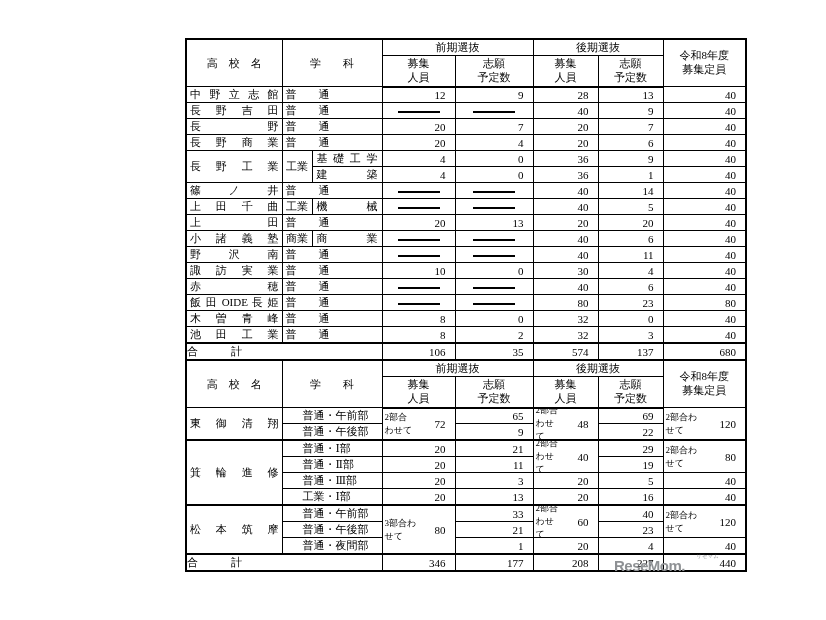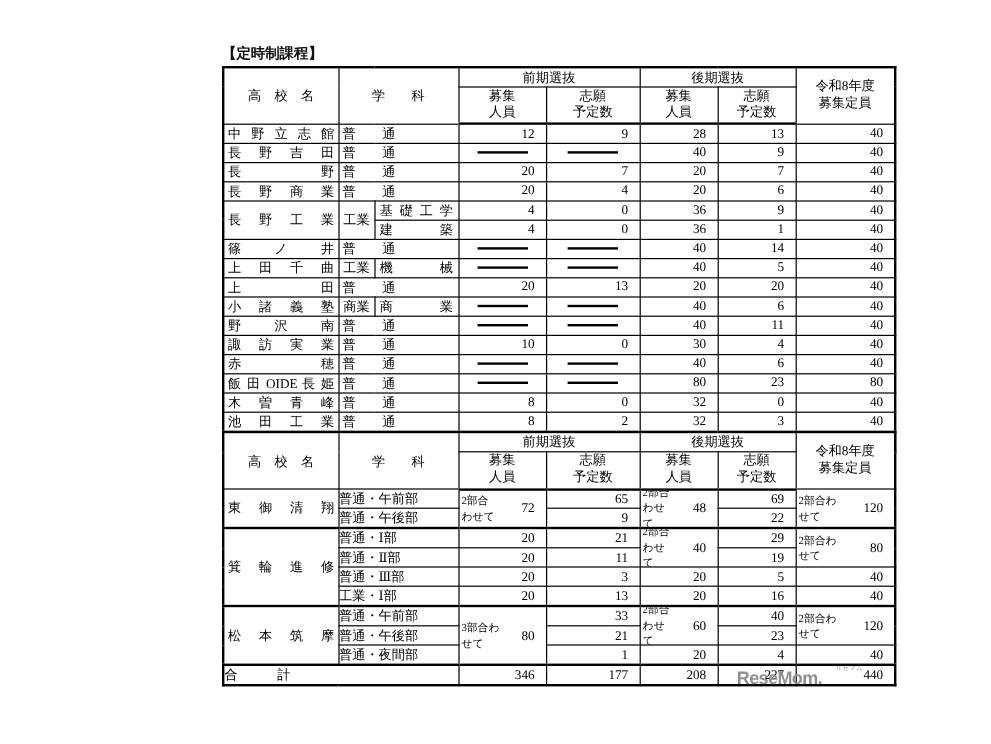--- a/index.html
+++ b/index.html
@@ -19,21 +19,21 @@
   th.pre{white-space:pre-line;line-height:1.25}
   th.small{font-size:9.5px}
   .grid tbody tr{height:14.5px}
   .grid tbody td{font-size:11px;vertical-align:middle}
 
   td.num{text-align:right;padding-right:9px}
   td.jt{text-align:justify;text-align-last:justify;padding:0 3px;font-size:11.5px;white-space:nowrap}
   td.jt2{text-align:justify;text-align-last:justify;padding:0 4px}
   td.deptn{text-align:left;padding-left:3px}
   td.deptc{text-align:center}
-  td.deptl{text-align:left;padding-left:0}
+  td.deptl{text-align:left;padding-left:20px}
   td.total-label{text-align:left;font-size:11.5px}
   tr.total td{border-top-width:2px}
   tr.g td{border-top-width:2px}
   .col-dept1,.col-dept,.col-zb,.col-kb,.col-te{border-left-width:2px}
 
   td.dash{text-align:center}
   td.dash i{display:inline-block;width:42px;border-top:2px solid #000;height:0;vertical-align:2px}
 
   td.combo{padding:0;vertical-align:middle}
   .cwrap{display:flex;flex-direction:row;width:100%}
@@ -45,21 +45,20 @@
         font-family:"Liberation Sans","DejaVu Sans",sans-serif;color:#8e9194}
   .logo .ruby{position:absolute;top:2px;right:20px;font-size:5px;letter-spacing:.5px}
   .logo .wordmark{display:block;margin-top:7px;font-size:15px;font-weight:bold;letter-spacing:-.5px;line-height:1}
 </style>
 </head>
 <body>
 
 <div class="sheet">
 
   <section class="sec" id="sec0">
-    <h2 class="tbl-title">【定時制課程】</h2>
     <table id="t0" class="grid">
       <colgroup>
         <col style="width:96px">
           <col style="width:30px">
           <col style="width:70px">
         <col style="width:73px">
           <col style="width:78px">
           <col style="width:65px">
         <col style="width:65px">
           <col style="width:83px">

